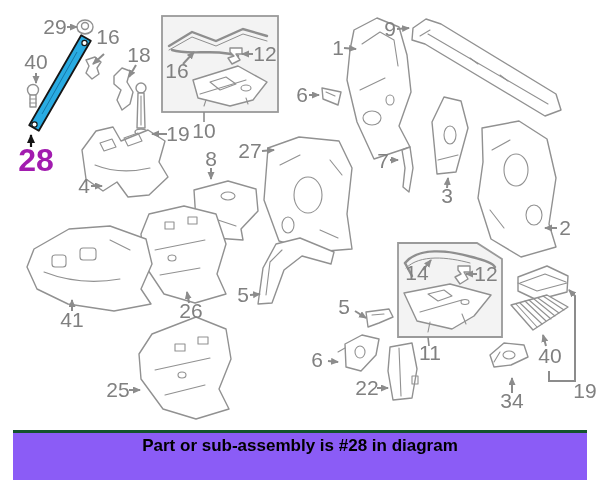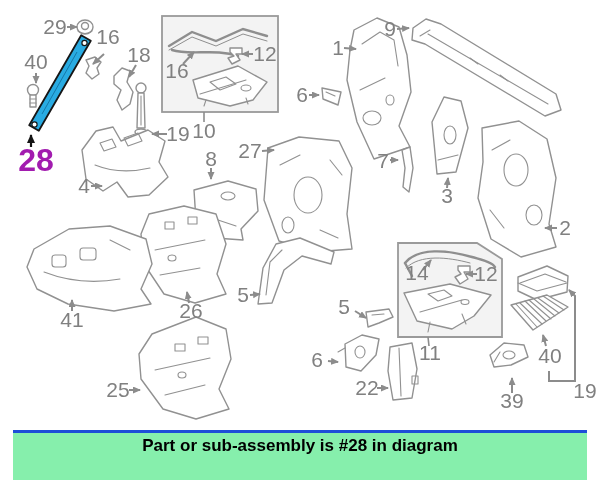--- a/index.html
+++ b/index.html
@@ -12,21 +12,21 @@
   .seal{fill:none;stroke:#8e8e8e;stroke-width:2.4;stroke-linecap:round;}
   .seal2{fill:none;stroke:#8e8e8e;stroke-width:1;stroke-linecap:round;}
   .gbox{fill:#f3f3f3;stroke:#9a9a9a;stroke-width:1.8;}
   .ln{stroke:#8c8c8c;stroke-width:1.6;fill:none;}
   .arrow{stroke:#8c8c8c;stroke-width:2;fill:none;}
   .arrowb{stroke:#141414;stroke-width:2.2;fill:none;}
   .co{position:absolute;transform:translate(-50%,-50%);font-size:21px;color:#808080;
       white-space:nowrap;user-select:none;}
   .co-hl{font-weight:700;font-size:32px;color:#a21caf;}
   .banner{position:absolute;left:13px;top:430px;width:574px;height:45px;
-          background:#86efac;border-top:3px solid #1d4ed8;text-align:center;
+          background:#8b5cf6;border-top:3px solid #14532d;text-align:center;
           color:#000;font-weight:700;font-size:17px;line-height:21px;padding-top:2px;
           box-sizing:content-box;}
 </style>
 </head>
 <body>
 
 <div id="stage">
 
 <svg width="600" height="480" viewBox="0 0 600 480">
   <defs>
@@ -281,19 +281,19 @@
 <div class="co" style="left:118px;top:390px">25</div>
 <div class="co" style="left:243px;top:295px">5</div>
 <div class="co" style="left:344px;top:307px">5</div>
 <div class="co" style="left:317px;top:360px">6</div>
 <div class="co" style="left:367px;top:388px">22</div>
 <div class="co" style="left:417px;top:273px">14</div>
 <div class="co" style="left:486px;top:274px">12</div>
 <div class="co" style="left:430px;top:353px">11</div>
 <div class="co" style="left:550px;top:356px">40</div>
 <div class="co" style="left:585px;top:391px">19</div>
-<div class="co" style="left:512px;top:401px">39</div>
+<div class="co" style="left:512px;top:401px">34</div>
 
 <div class="banner">
   <div>Part or sub-assembly is #28 in diagram</div>
 </div>
 
 </div>
 
 </body></html>

